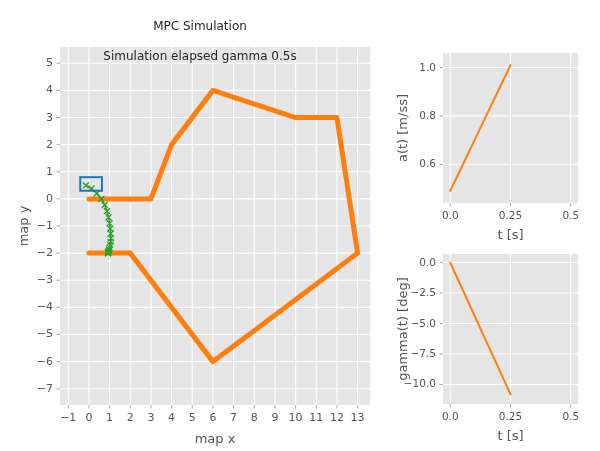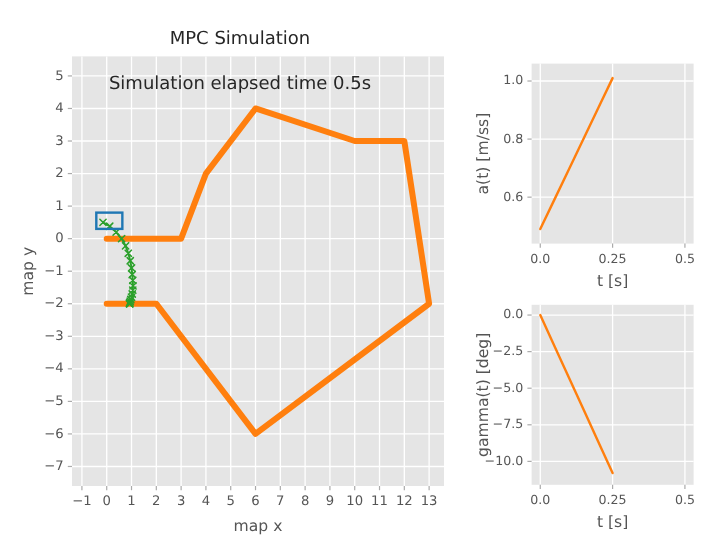--- a/index.html
+++ b/index.html
@@ -19,21 +19,21 @@
     left: 0; top: 0;
     width: 600px;
     height: 451px;
   }
   .fig-title {
     position: absolute;
     left: 0;
     top: 4px;
     width: 400px;
     text-align: center;
-    font-size: 15px;
+    font-size: 12px;
     color: #262626;
     line-height: 1.25;
     white-space: pre-line;
   }
   .axis-label {
     font-size: 13px;
     fill: #555555;
   }
   .tick-label {
     font-size: 11px;
@@ -73,21 +73,21 @@
     stroke-linecap: round;
   }
 </style>
 </head>
 <body>
 
 <div id="figure">
 
   <div class="fig-title">
     <span>MPC Simulation</span><br>
-    <span>Simulation elapsed time 0.5s</span>
+    <span>Simulation elapsed gamma 0.5s</span>
   </div>
 
   <svg id="plots" width="600" height="451" xmlns="http://www.w3.org/2000/svg">
       <g>
         <rect x="60" y="47" width="310" height="358" class="panel-bg"></rect>
         <line x1="68.26666666666667" y1="47" x2="68.26666666666667" y2="405" class="gridline"></line>
         <line x1="88.93333333333334" y1="47" x2="88.93333333333334" y2="405" class="gridline"></line>
         <line x1="109.6" y1="47" x2="109.6" y2="405" class="gridline"></line>
         <line x1="130.26666666666665" y1="47" x2="130.26666666666665" y2="405" class="gridline"></line>
         <line x1="150.93333333333334" y1="47" x2="150.93333333333334" y2="405" class="gridline"></line>

